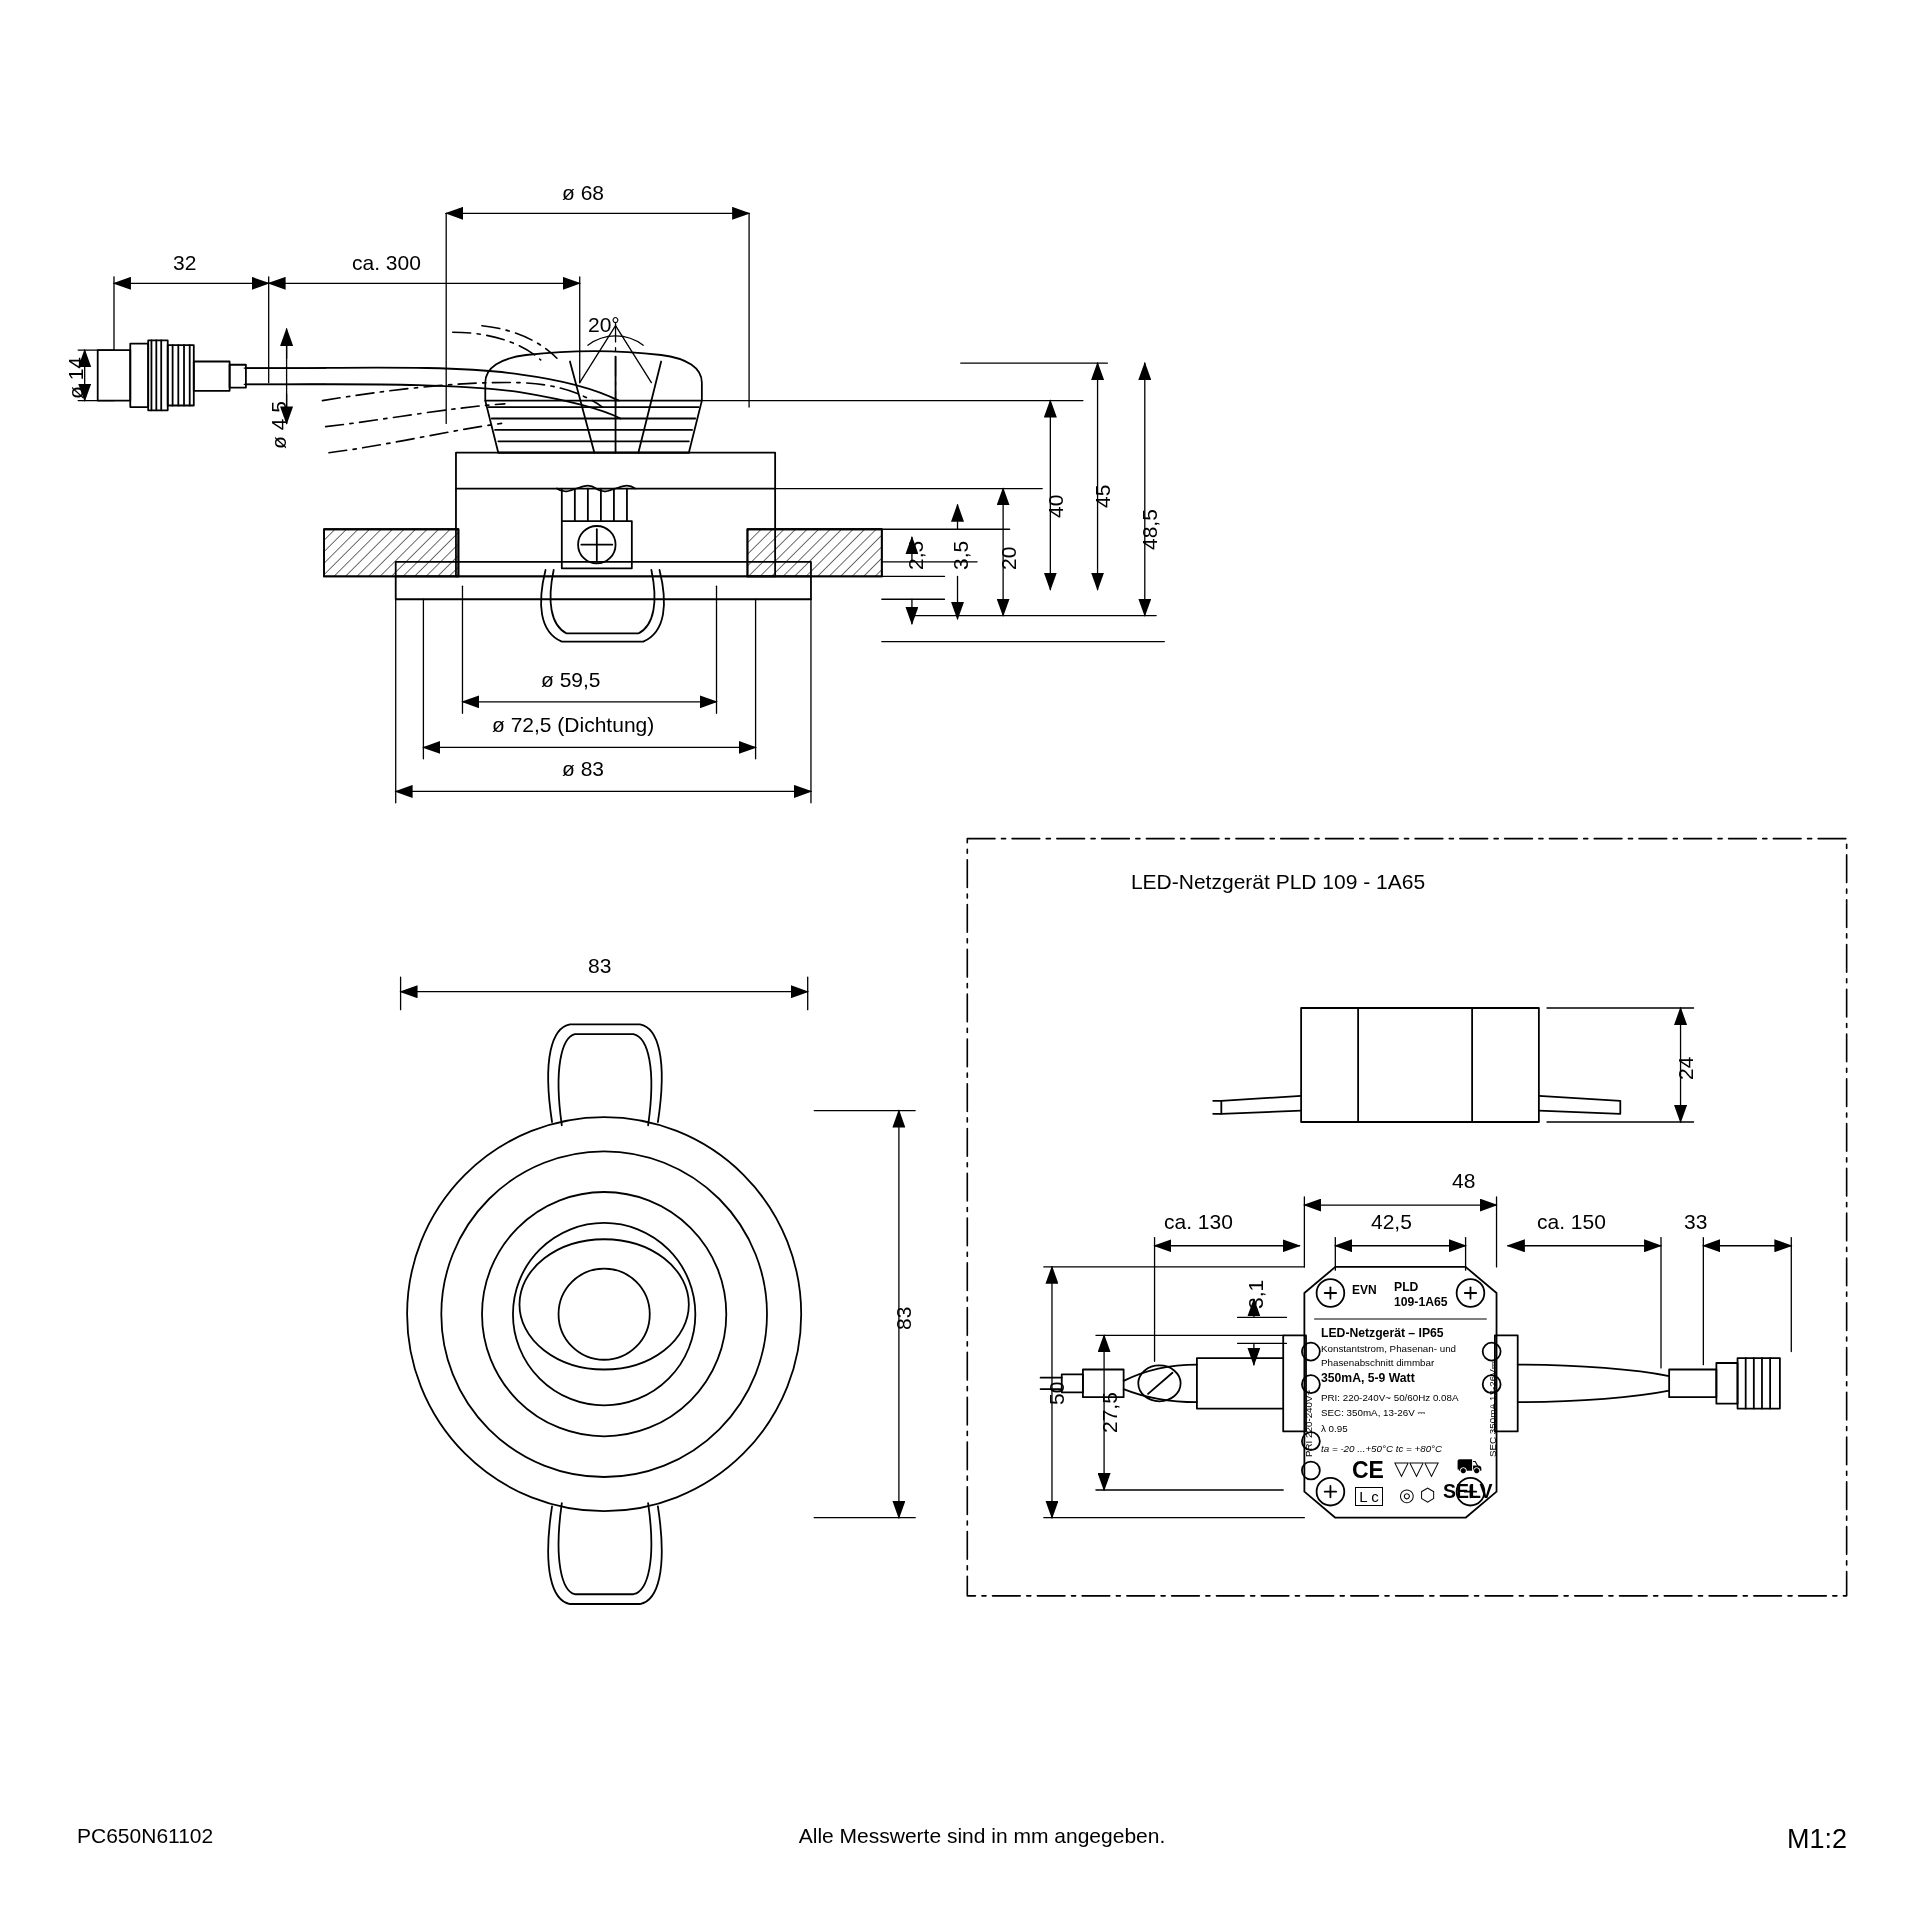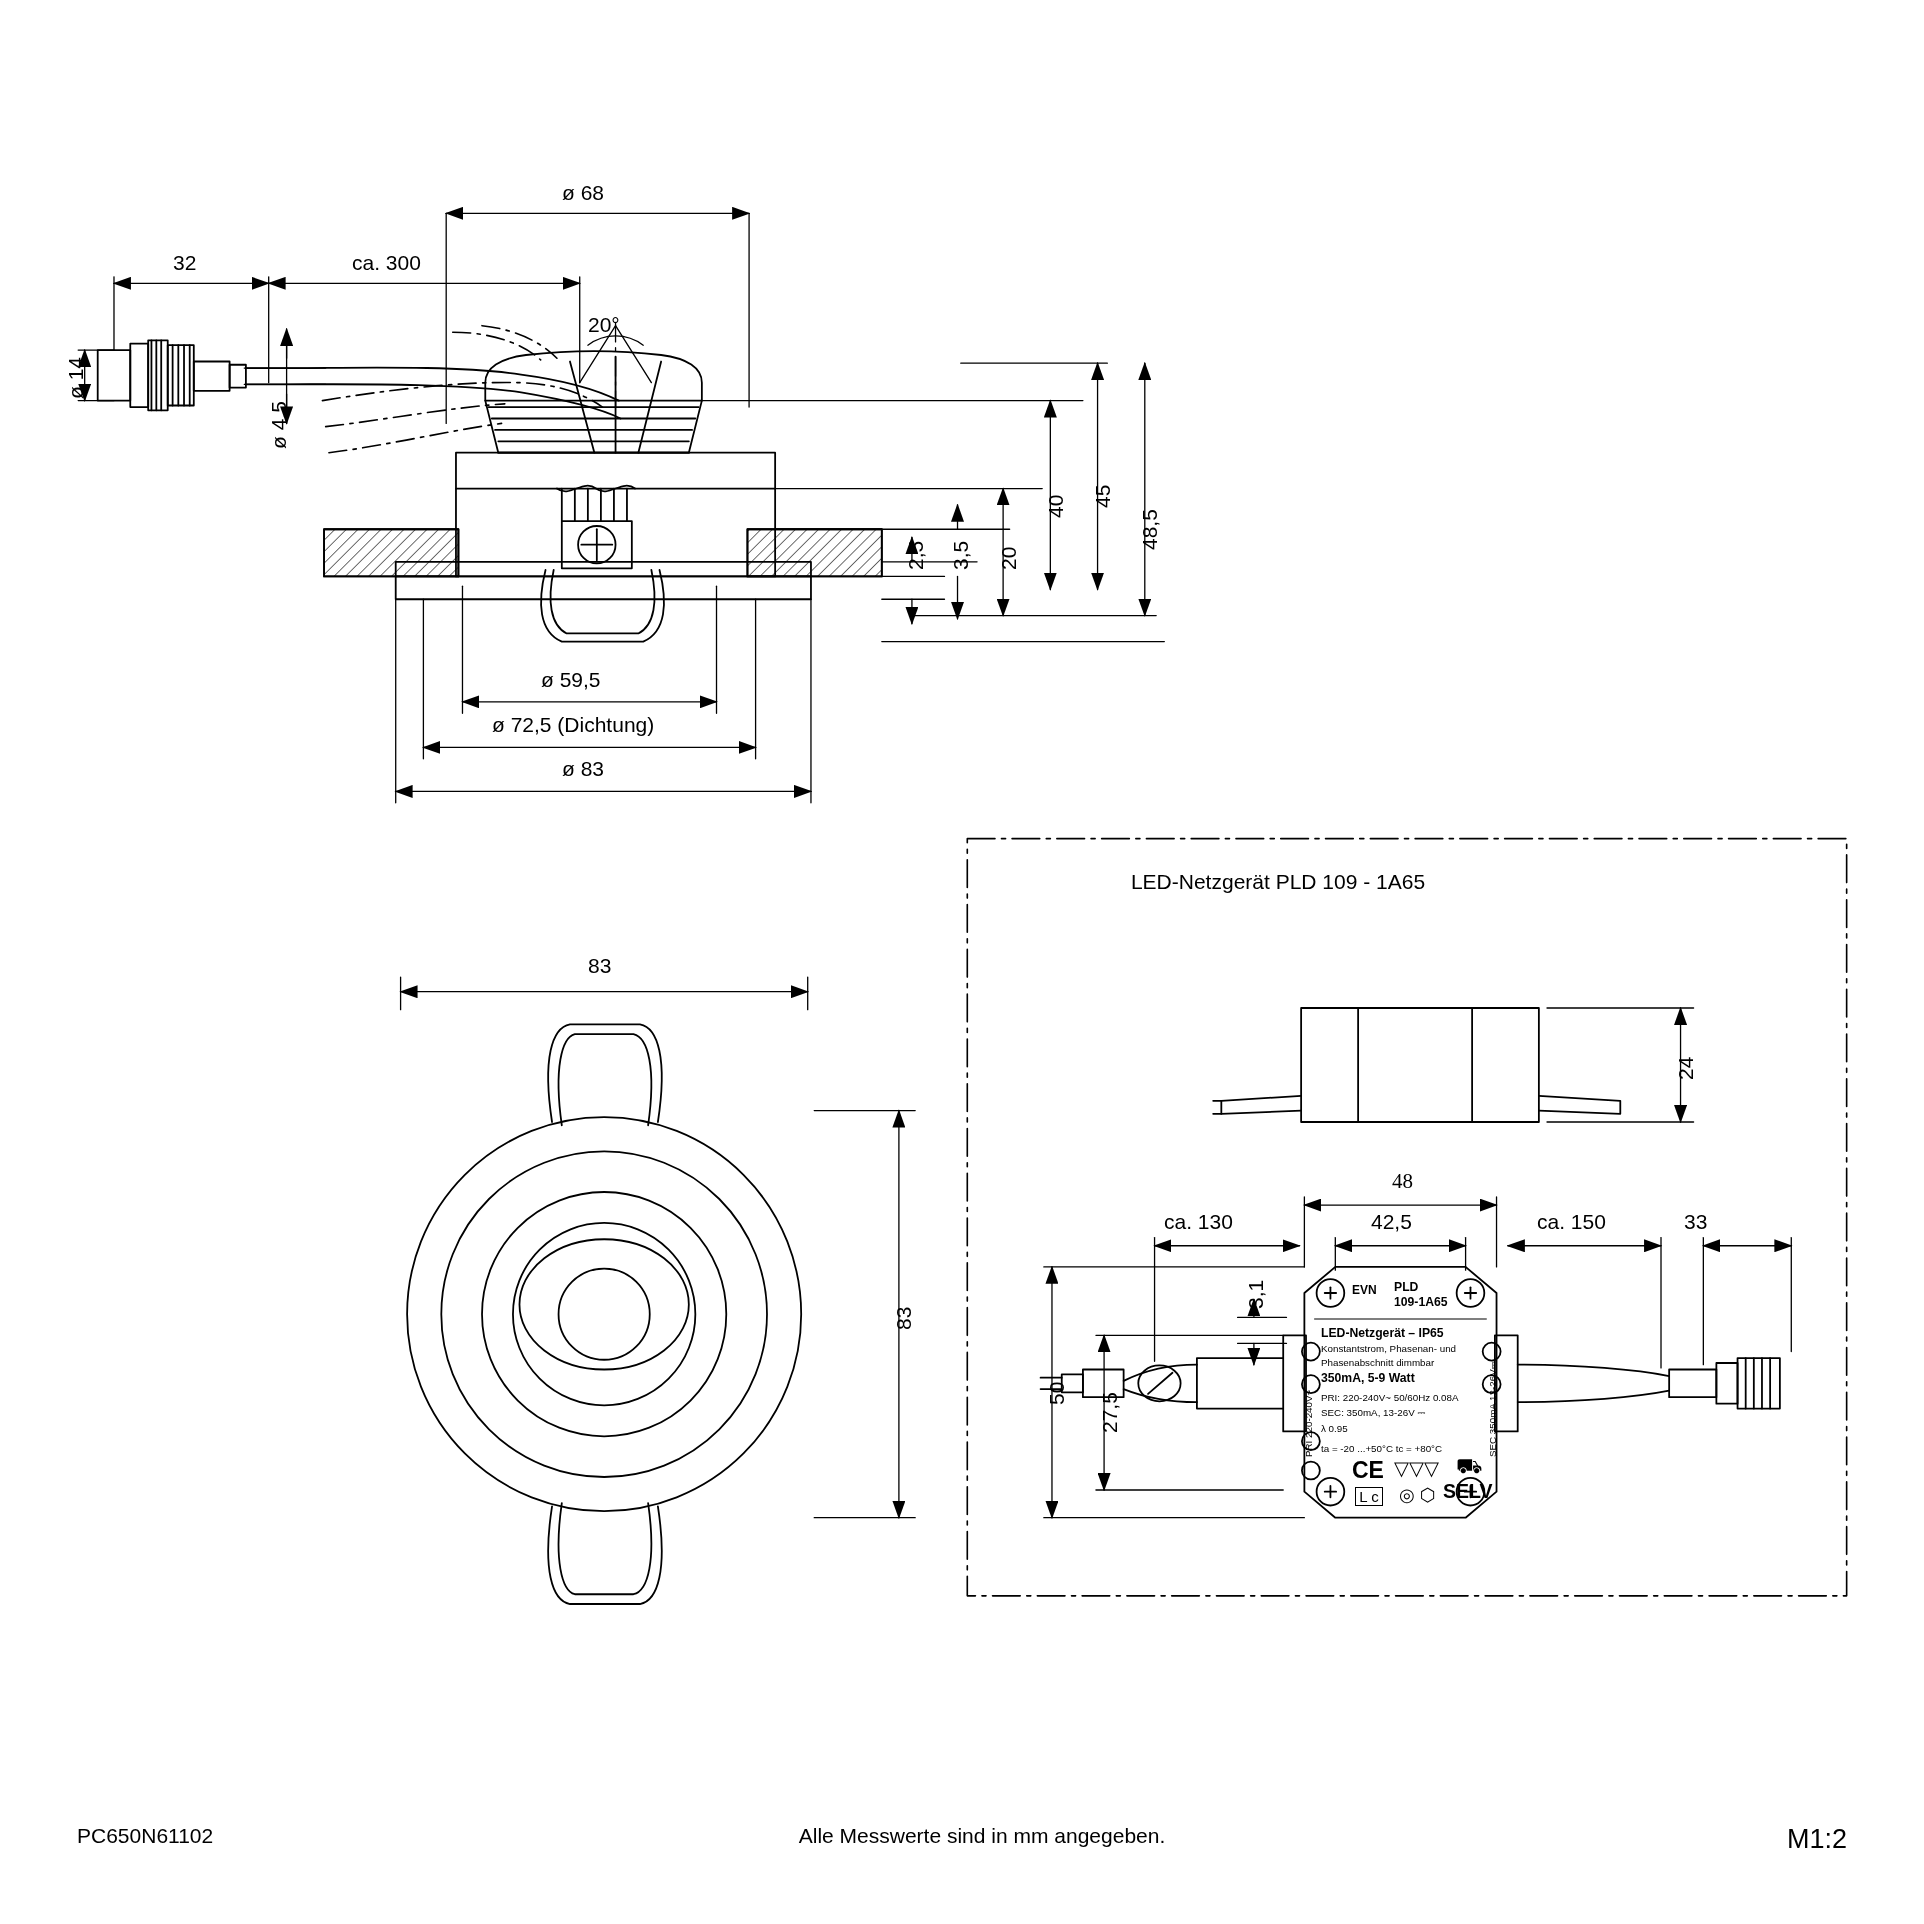--- a/index.html
+++ b/index.html
@@ -323,40 +323,40 @@
 <div class="lbl" style="left:541px;top:668px;">ø 59,5</div>
 <div class="lbl" style="left:492px;top:713px;">ø 72,5 (Dichtung)</div>
 <div class="lbl" style="left:562px;top:757px;">ø 83</div>
 
 <div class="lbl" style="left:588px;top:954px;">83</div>
 <div class="lbl rot" style="left:892px;top:1330px;transform:rotate(-90deg);">83</div>
 
 <div class="lbl" style="left:1278px;top:870px;transform:translateX(-50%);">LED-Netzgerät PLD 109 - 1A65</div>
 
 <div class="lbl rot" style="left:1674px;top:1080px;transform:rotate(-90deg);">24</div>
-<div class="lbl" style="left:1392px;top:1169px;font-family:Liberation Serif, serif;">48</div>
+<div class="lbl" style="left:1452px;top:1169px;">48</div>
 <div class="lbl" style="left:1371px;top:1210px;">42,5</div>
 <div class="lbl" style="left:1164px;top:1210px;">ca. 130</div>
 <div class="lbl" style="left:1537px;top:1210px;">ca. 150</div>
 <div class="lbl" style="left:1684px;top:1210px;">33</div>
 <div class="lbl rot" style="left:1244px;top:1309px;transform:rotate(-90deg);">3,1</div>
 <div class="lbl rot" style="left:1045px;top:1405px;transform:rotate(-90deg);">50</div>
 <div class="lbl rot" style="left:1098px;top:1433px;transform:rotate(-90deg);">27,5</div>
 
 <div class="lbl tiny b" style="left:1352px;top:1283px;font-size:12px;">EVN</div>
 <div class="lbl tiny b" style="left:1394px;top:1280px;">PLD</div>
 <div class="lbl tiny b" style="left:1394px;top:1295px;">109-1A65</div>
 <div class="lbl tiny b" style="left:1321px;top:1326px;">LED-Netzgerät  –  IP65</div>
 <div class="lbl tiny2" style="left:1321px;top:1343px;">Konstantstrom, Phasenan- und</div>
 <div class="lbl tiny2" style="left:1321px;top:1357px;">Phasenabschnitt dimmbar</div>
 <div class="lbl tiny b" style="left:1321px;top:1371px;">350mA, 5-9 Watt</div>
 <div class="lbl tiny2" style="left:1321px;top:1392px;">PRI: 220-240V~  50/60Hz 0.08A</div>
 <div class="lbl tiny2" style="left:1321px;top:1407px;">SEC: 350mA, 13-26V ⎓</div>
 <div class="lbl tiny2" style="left:1321px;top:1423px;">λ 0.95</div>
-<div class="lbl tiny2" style="left:1321px;top:1443px;">ta = -20 ...+50°C  tc = +80°C</div>
+<div class="lbl tiny2" style="left:1321px;top:1443px;font-style:italic;">ta = -20 ...+50°C  tc = +80°C</div>
 <div class="lbl tiny2 rot" style="left:1303px;top:1457px;transform:rotate(-90deg);">PRI 220-240V~</div>
 <div class="lbl tiny2 rot" style="left:1487px;top:1457px;transform:rotate(-90deg);">SEC 350mA 13-26V⎓</div>
 
 <div class="lbl" style="left:1352px;top:1457px;font-size:23px;font-weight:bold;">CE</div>
 <div class="lbl" style="left:1394px;top:1457px;font-size:19.5px;">▽▽▽</div>
 <div class="lbl" style="left:1456px;top:1454px;font-size:21px;">⛟</div>
 <div class="lbl" style="left:1355px;top:1487px;font-size:15px;border:1.2px solid #000;padding:0 3.3px;">L c</div>
 <div class="lbl" style="left:1399px;top:1484px;font-size:18px;">◎ ⬡</div>
 <div class="lbl b" style="left:1443px;top:1480px;font-size:19.5px;">SELV</div>
 

